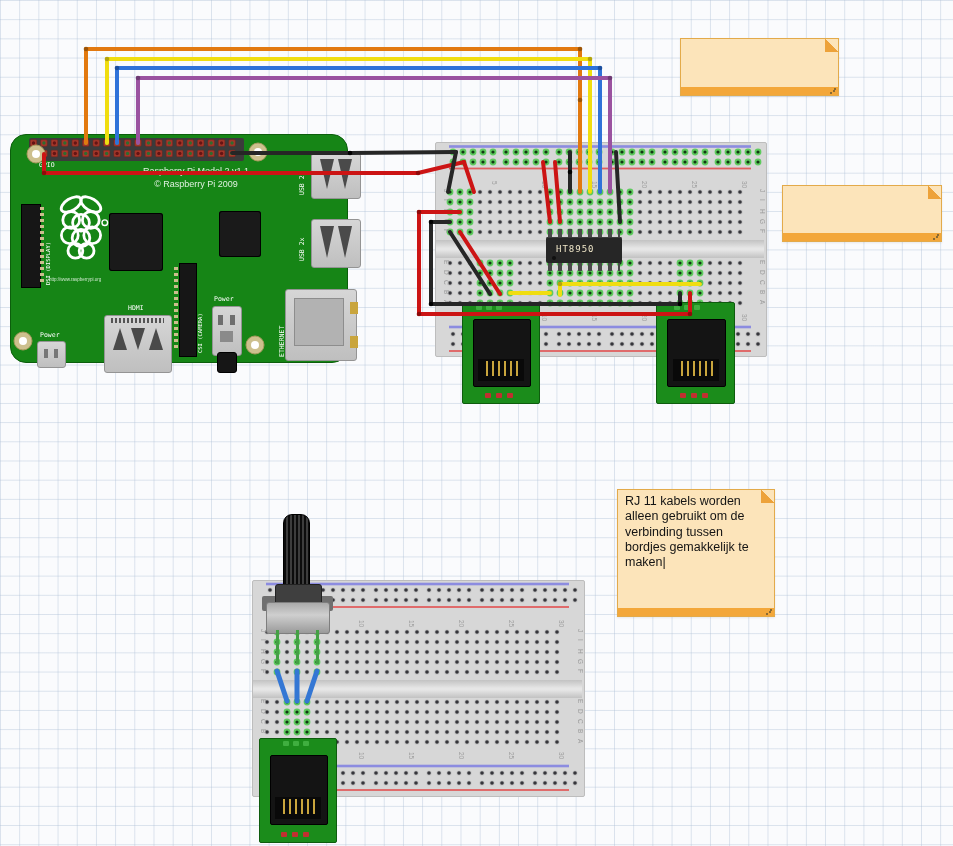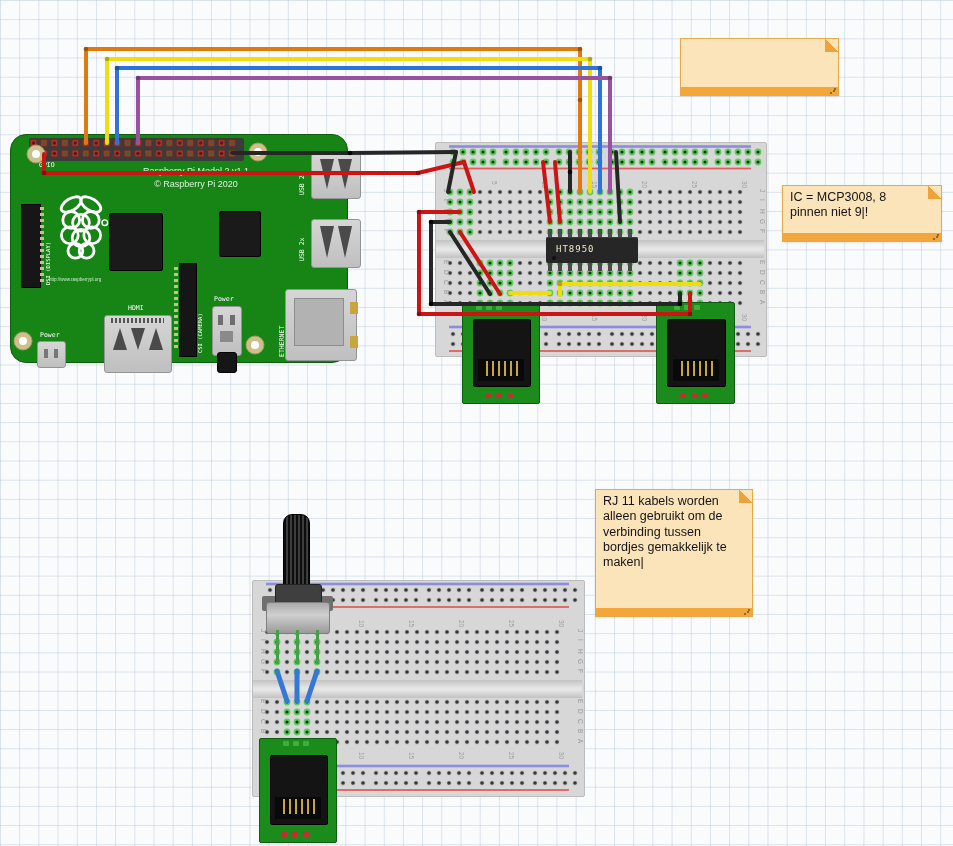--- a/index.html
+++ b/index.html
@@ -36,21 +36,21 @@
   .pad.g{background:#3fae3f;}
   .pad.r{background:#c03030;}
   
   #pot-shaft{left:283px;top:514px;width:25px;height:78px;z-index:3;border-radius:9px 9px 2px 2px;
     background:repeating-linear-gradient(to right,#0c0c0c 0 2px,#3d3d3d 2px 4px);border:1px solid #000;}
   #pot-neck{left:275px;top:584px;width:45px;height:27px;background:#3f3f3f;border-radius:3px;z-index:3;border:1px solid #222;}
   #pot-lugs{left:262px;top:596px;width:71px;height:15px;background:#6f6f6f;border-radius:2px;z-index:3;}
   #pot-base{left:266px;top:602px;width:62px;height:30px;background:linear-gradient(#aaaaaa,#cfcfcf 40%,#9a9a9a);border:1px solid #7e7e7e;border-radius:3px;z-index:3;}
   .pot-leg{position:absolute;width:3px;height:34px;background:#45a045;z-index:3;top:630px;}
   
-  #ic{left:546px;top:229px;width:92px;height:42px;z-index:3;}
+  #ic{left:546px;top:229px;width:76px;height:42px;z-index:3;}
   #ic .pins{position:absolute;left:2px;right:2px;height:9px;background:repeating-linear-gradient(to right,#4a4a4a 0 4px,transparent 4px 10px);}
   #ic .body{position:absolute;left:0;top:8px;right:0;bottom:8px;background:#262626;border-radius:2px;box-shadow:inset 0 1px 0 #3c3c3c;}
   #ic .lbl{position:absolute;left:10px;top:15px;color:#efe6c8;font-family:"DejaVu Sans Mono", monospace;font-size:9px;letter-spacing:1px;}
   #ic .dot{position:absolute;left:6px;bottom:11px;width:4px;height:4px;border-radius:50%;background:#101010;}
   
   .note{background:#fce4ba;border:1px solid #e3aa4a;z-index:6;box-shadow:0 1px 2px rgba(0,0,0,.08);}
   .note-text{position:absolute;left:7px;top:4px;right:16px;font-size:12.5px;line-height:1.22;color:#141414;white-space:pre-line;}
   .note-bar{position:absolute;left:0;right:0;bottom:0;height:8px;background:#f3a73a;}
   .note-grip{position:absolute;right:2px;bottom:1px;width:7px;height:6px;
     background:radial-gradient(circle 1px at 2px 5px,#8a6a33 99%,transparent),radial-gradient(circle 1px at 5px 3px,#8a6a33 99%,transparent),radial-gradient(circle 1px at 6px 1px,#8a6a33 99%,transparent);}
@@ -58,21 +58,21 @@
 </style>
 </head>
 <body>
 
 <div id="canvas">
 
   <div id="pi" class="abs">
     <div id="gpio-header" class="abs"></div>
     <div class="abs silk" style="left:28px;top:27px;">GPIO</div>
     <div class="abs" style="left:100px;top:31px;width:170px;text-align:center;color:#dff0df;font-size:9px;">Raspberry Pi Model 2 v1.1</div>
-    <div class="abs" style="left:100px;top:44px;width:170px;text-align:center;color:#dff0df;font-size:9px;">© Raspberry Pi 2020</div>
+    <div class="abs" style="left:100px;top:44px;width:170px;text-align:center;color:#dff0df;font-size:9px;">© Raspberry Pi 2009</div>
     <svg class="abs" style="left:42px;top:58px;" width="56" height="72" viewBox="0 0 40 51">
       <g stroke="#ffffff" stroke-width="2" fill="none">
         <ellipse cx="13" cy="8" rx="8" ry="4.2" transform="rotate(-32 13 8)"></ellipse>
         <ellipse cx="27" cy="8" rx="8" ry="4.2" transform="rotate(32 27 8)"></ellipse>
         <circle cx="13" cy="19" r="6"></circle>
           <circle cx="27" cy="19" r="6"></circle>
           <circle cx="20" cy="21" r="6"></circle>
         <circle cx="12" cy="30" r="6"></circle>
           <circle cx="28" cy="30" r="6"></circle>
           <circle cx="20" cy="32" r="6.3"></circle>
@@ -2085,27 +2085,25 @@
     </svg>
 
   <div class="abs note" id="note-0" style="left: 680px; top: 38px; width: 157px; height: 56px;">
     <div class="note-fold"></div>
     <div class="note-bar">
         <div class="note-grip"></div>
       </div>
   </div>
   <div class="abs note" id="note-1" style="left: 782px; top: 185px; width: 158px; height: 55px;">
     <div class="note-fold"></div>
-    <div class="note-text">IC = MCP3008, 8
-pinnen niet 9|!</div>
     <div class="note-bar">
         <div class="note-grip"></div>
       </div>
   </div>
-  <div class="abs note" id="note-3" style="left: 595px; top: 489px; width: 156px; height: 126px; text-decoration: underline;">
+  <div class="abs note" id="note-3" style="left: 617px; top: 489px; width: 156px; height: 126px; text-decoration: underline;">
     <div class="note-fold"></div>
     <div class="note-text">RJ 11 kabels worden
 alleen gebruikt om de
 verbinding tussen
 bordjes gemakkelijk te
 maken|</div>
     <div class="note-bar">
         <div class="note-grip"></div>
       </div>
   </div>

